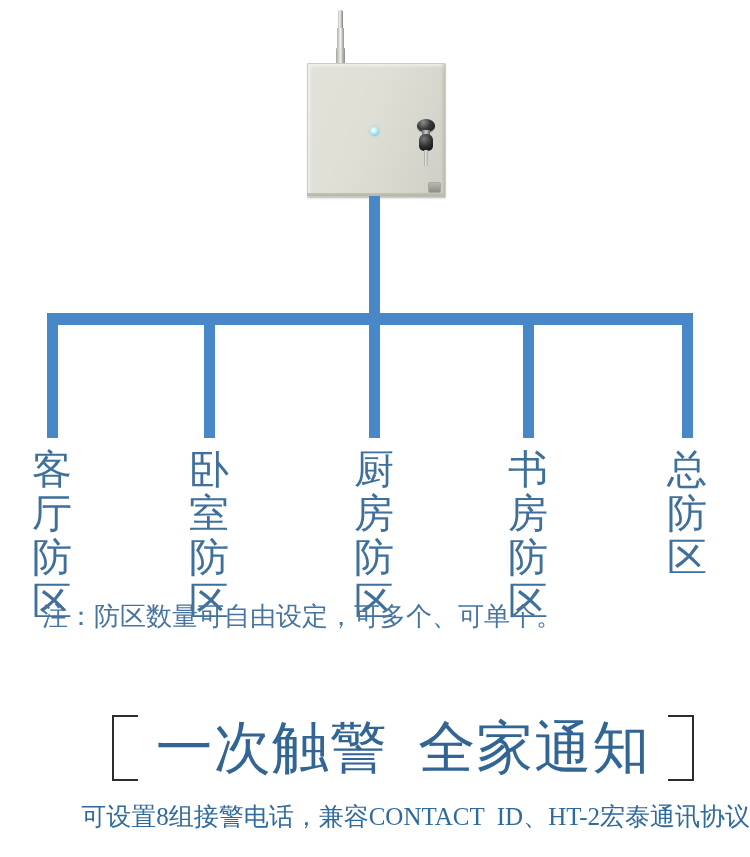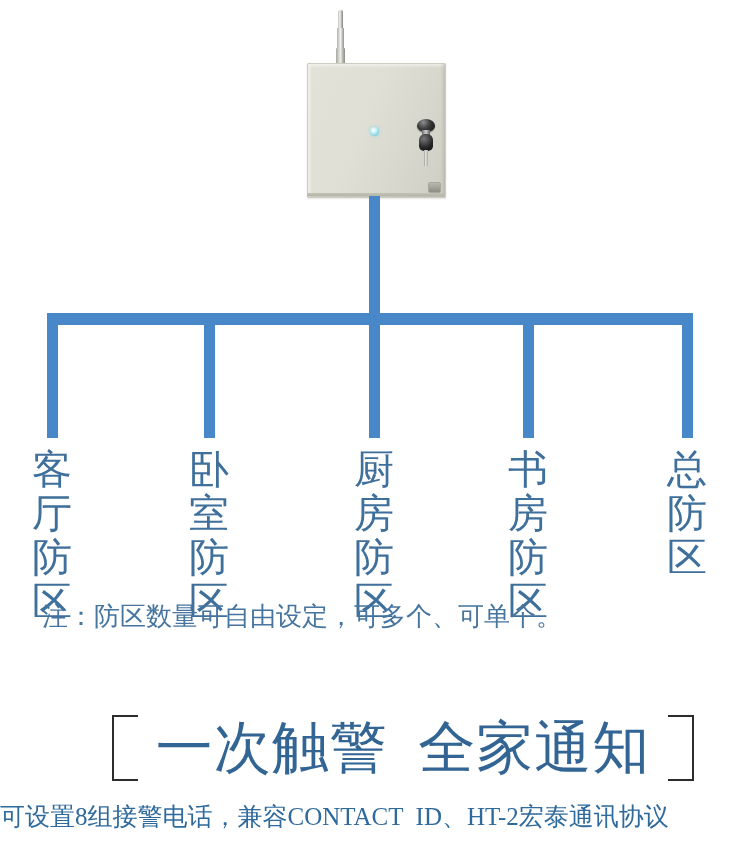--- a/index.html
+++ b/index.html
@@ -233,21 +233,21 @@
     padding: 0 14px;
     white-space: pre;
   }
 
   
   .spec {
     position: absolute;
     left: 0;
     top: 800px;
     width: 750px;
-    text-align: left;
+    text-align: right;
     font-size: 25px;
     line-height: 34px;
     color: #2f6a9c;
     font-family: "Liberation Serif", "DejaVu Serif", serif;
     white-space: pre;
   }
 </style>
 </head>
 <body>
 

